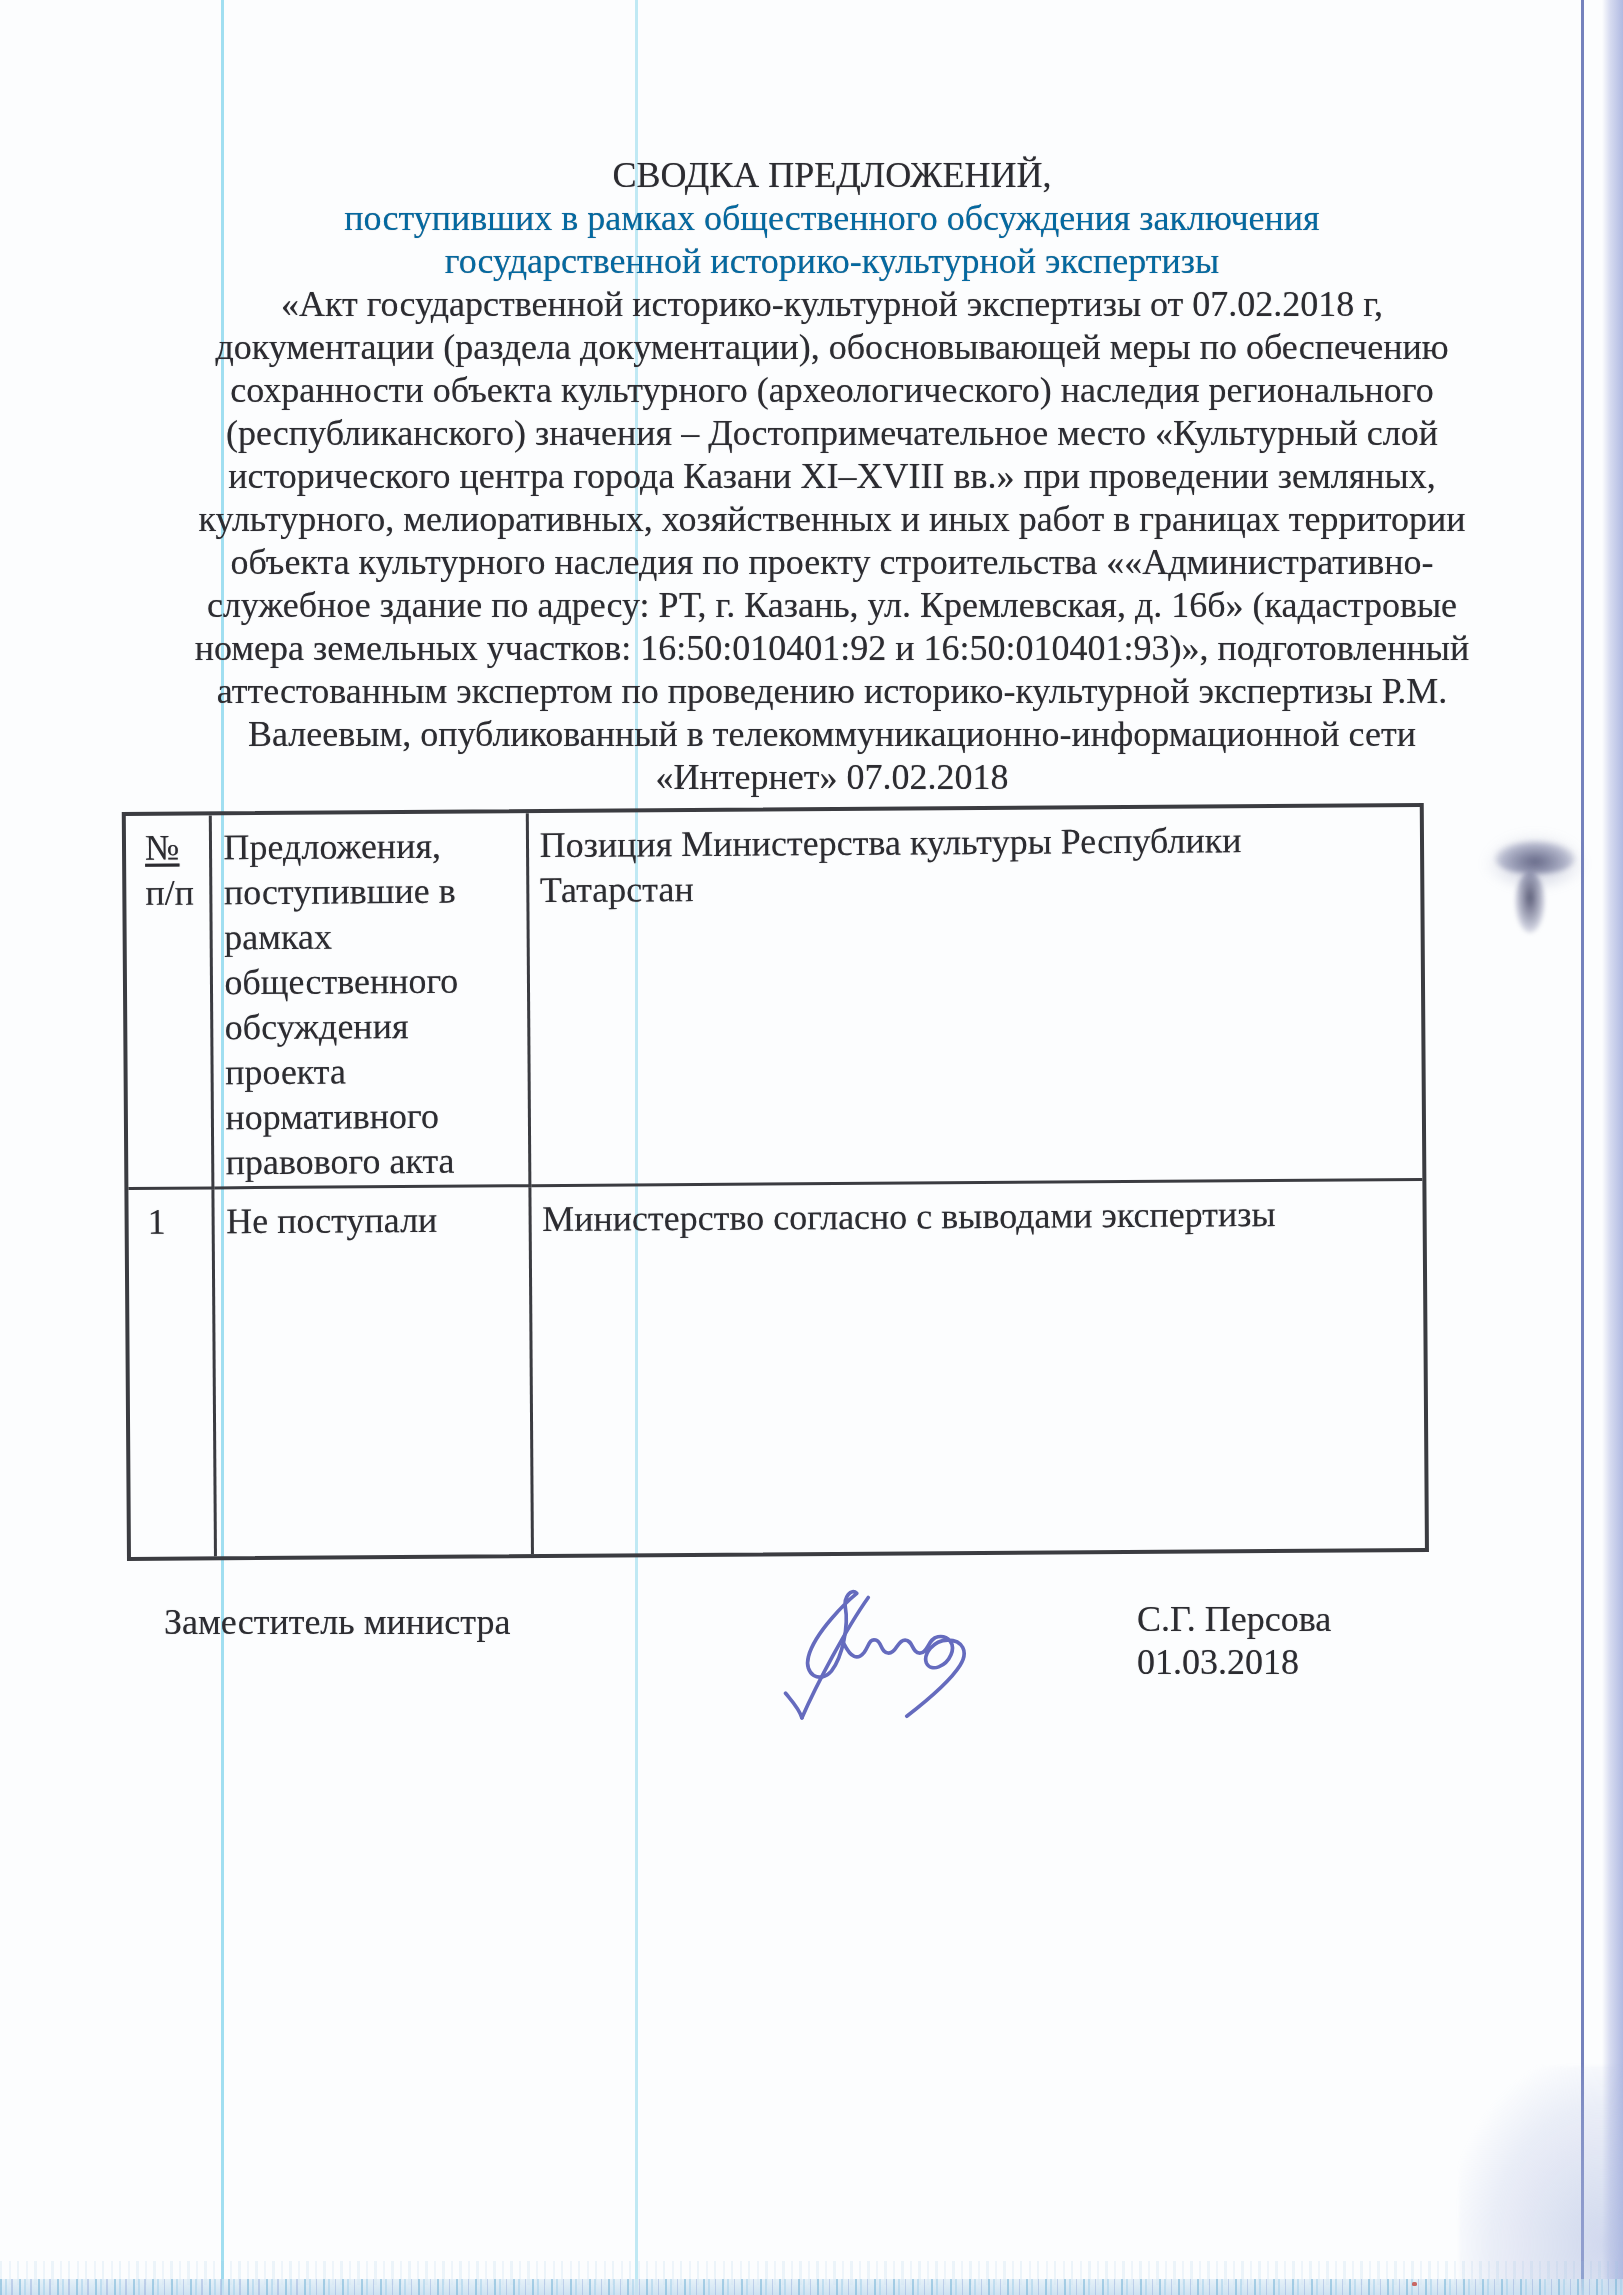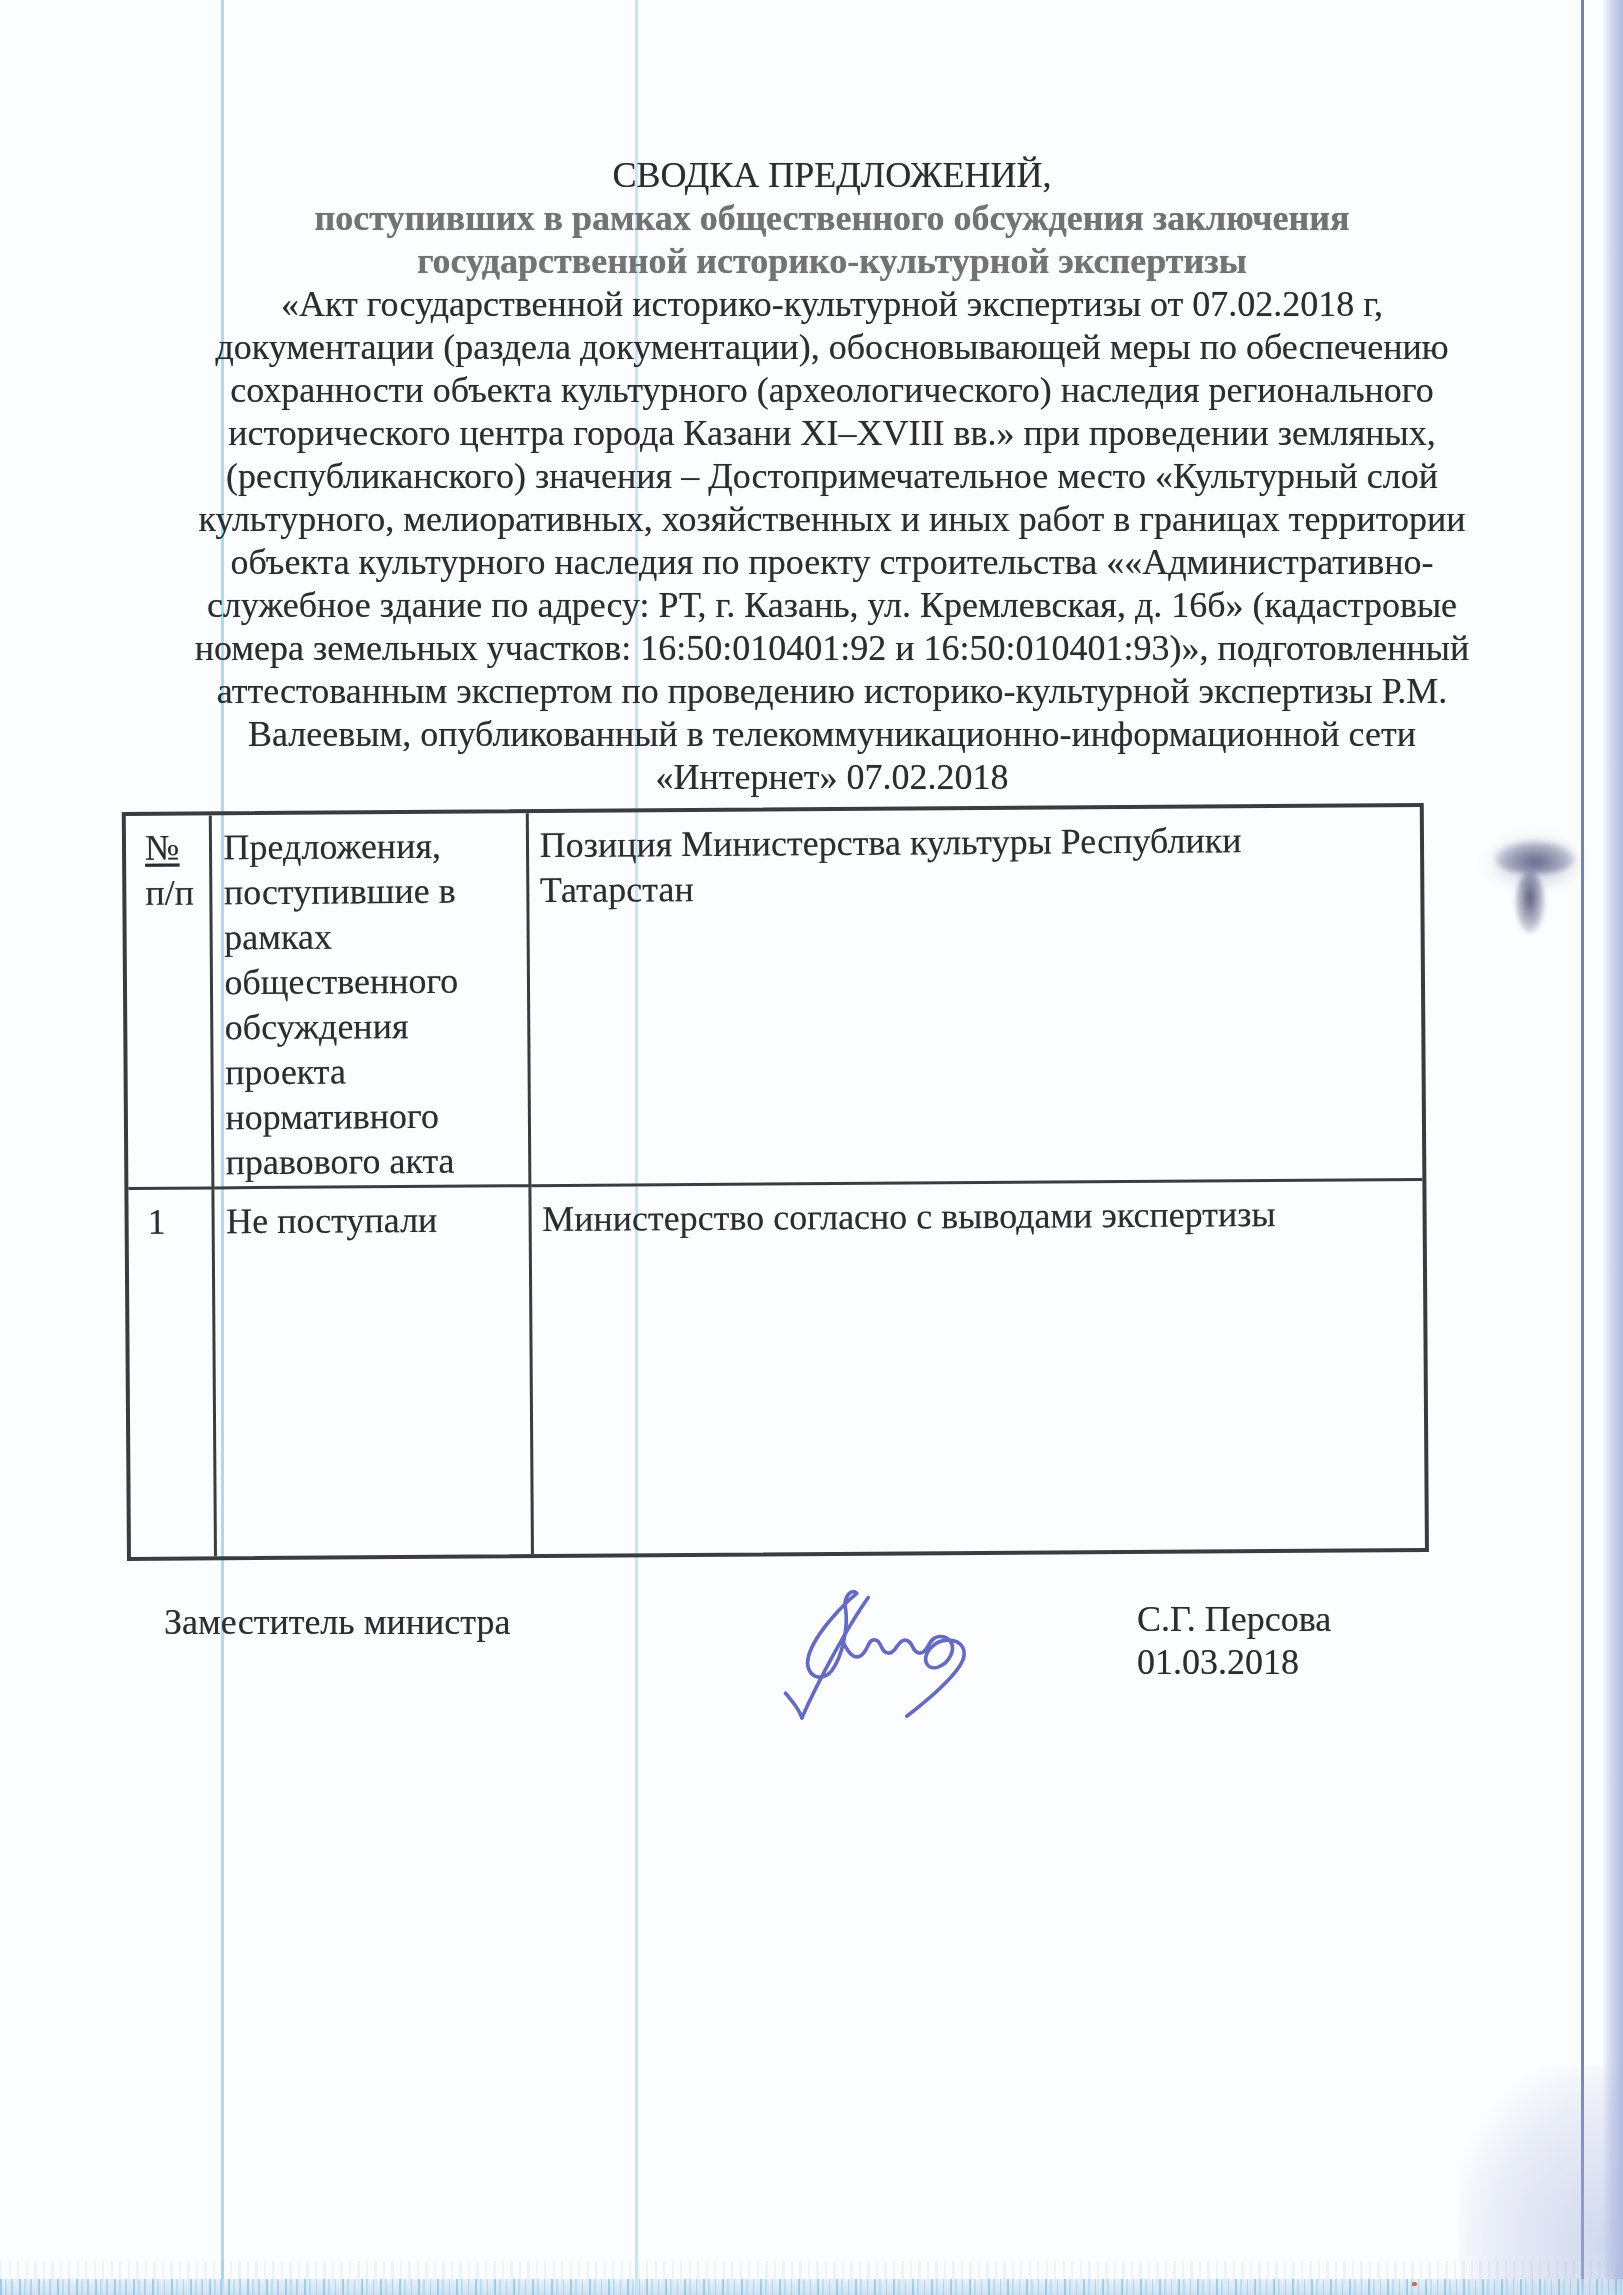--- a/index.html
+++ b/index.html
@@ -53,21 +53,21 @@
     filter:blur(2px);
   }
   
   .doc-header{
     position:absolute;left:90px;top:154px;width:1484px;
     text-align:center;font-size:36px;line-height:43px;
     text-shadow:0 0 0.8px rgba(44,44,49,.55);
     white-space:nowrap;
   }
   .doc-header .t-line{white-space:nowrap;}
-  .doc-header .bold{font-weight:bold;color:#737373;}
+  .doc-header .bold{font-weight:normal;color:#0369a1;}
   
   .doc-table{
     position:absolute;left:127px;top:812px;width:1302px;height:749px;
     box-sizing:border-box;border:4.1px solid #3b3c41;
     display:grid;grid-template-columns:86px 317px 1fr;grid-template-rows:374px 1fr;
     transform:rotate(-0.4deg);transform-origin:0 100%;
     font-size:36px;line-height:45px;
     text-shadow:0 0 0.8px rgba(44,44,49,.5);
   }
   .cell{box-sizing:border-box;padding-top:9.8px;}
@@ -103,22 +103,22 @@
   <div class="smudge-dome"></div>
   <div class="smudge-drop"></div>
 
   <div class="doc-header">
     <div class="t-line">СВОДКА ПРЕДЛОЖЕНИЙ,</div>
     <div class="t-line bold">поступивших в рамках общественного обсуждения заключения</div>
     <div class="t-line bold">государственной историко-культурной экспертизы</div>
     <div class="t-line">«Акт государственной историко-культурной экспертизы от 07.02.2018 г,</div>
     <div class="t-line">документации (раздела документации), обосновывающей меры по обеспечению</div>
     <div class="t-line">сохранности объекта культурного (археологического) наследия регионального</div>
+    <div class="t-line">(республиканского) значения – Достопримечательное место «Культурный слой</div>
     <div class="t-line">исторического центра города Казани XI–XVIII вв.» при проведении земляных,</div>
-    <div class="t-line">(республиканского) значения – Достопримечательное место «Культурный слой</div>
     <div class="t-line">культурного, мелиоративных, хозяйственных и иных работ в границах территории</div>
     <div class="t-line">объекта культурного наследия по проекту строительства ««Административно-</div>
     <div class="t-line">служебное здание по адресу: РТ, г. Казань, ул. Кремлевская, д. 16б» (кадастровые</div>
     <div class="t-line">номера земельных участков: 16:50:010401:92 и 16:50:010401:93)», подготовленный</div>
     <div class="t-line">аттестованным экспертом по проведению историко-культурной экспертизы Р.М.</div>
     <div class="t-line">Валеевым, опубликованный в телекоммуникационно-информационной сети</div>
     <div class="t-line">«Интернет» 07.02.2018</div>
   </div>
 
   <div class="doc-table">

